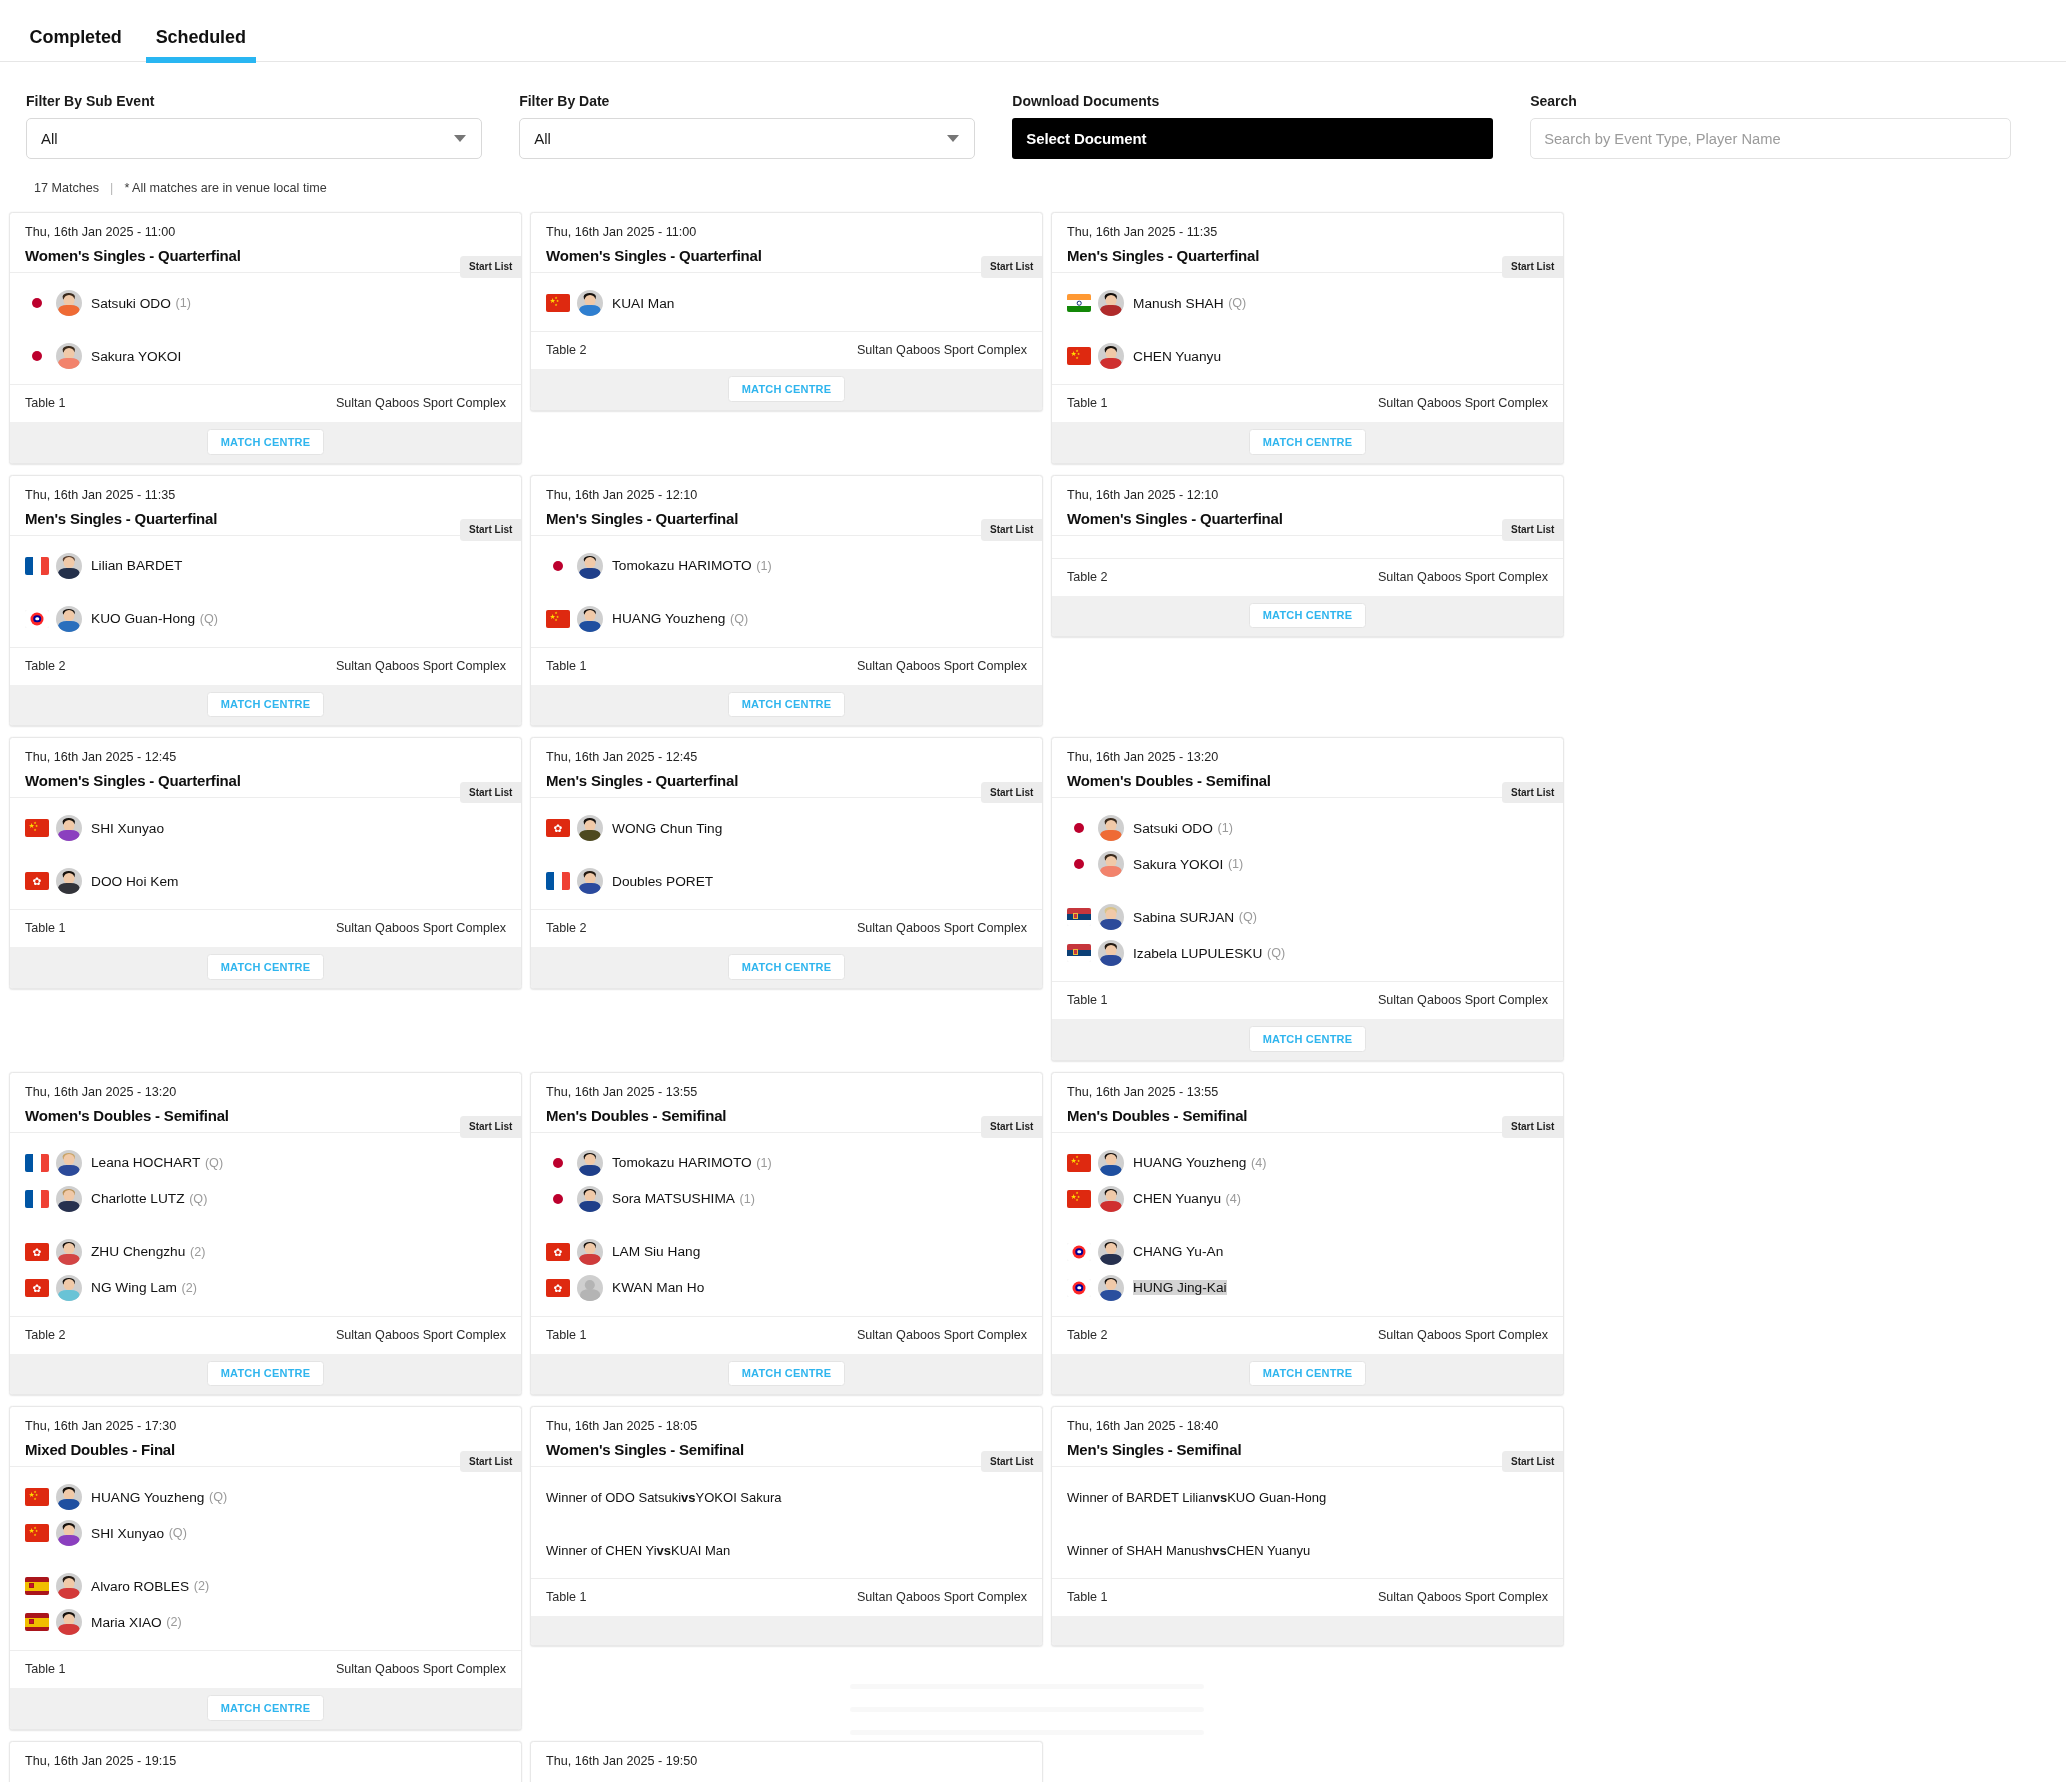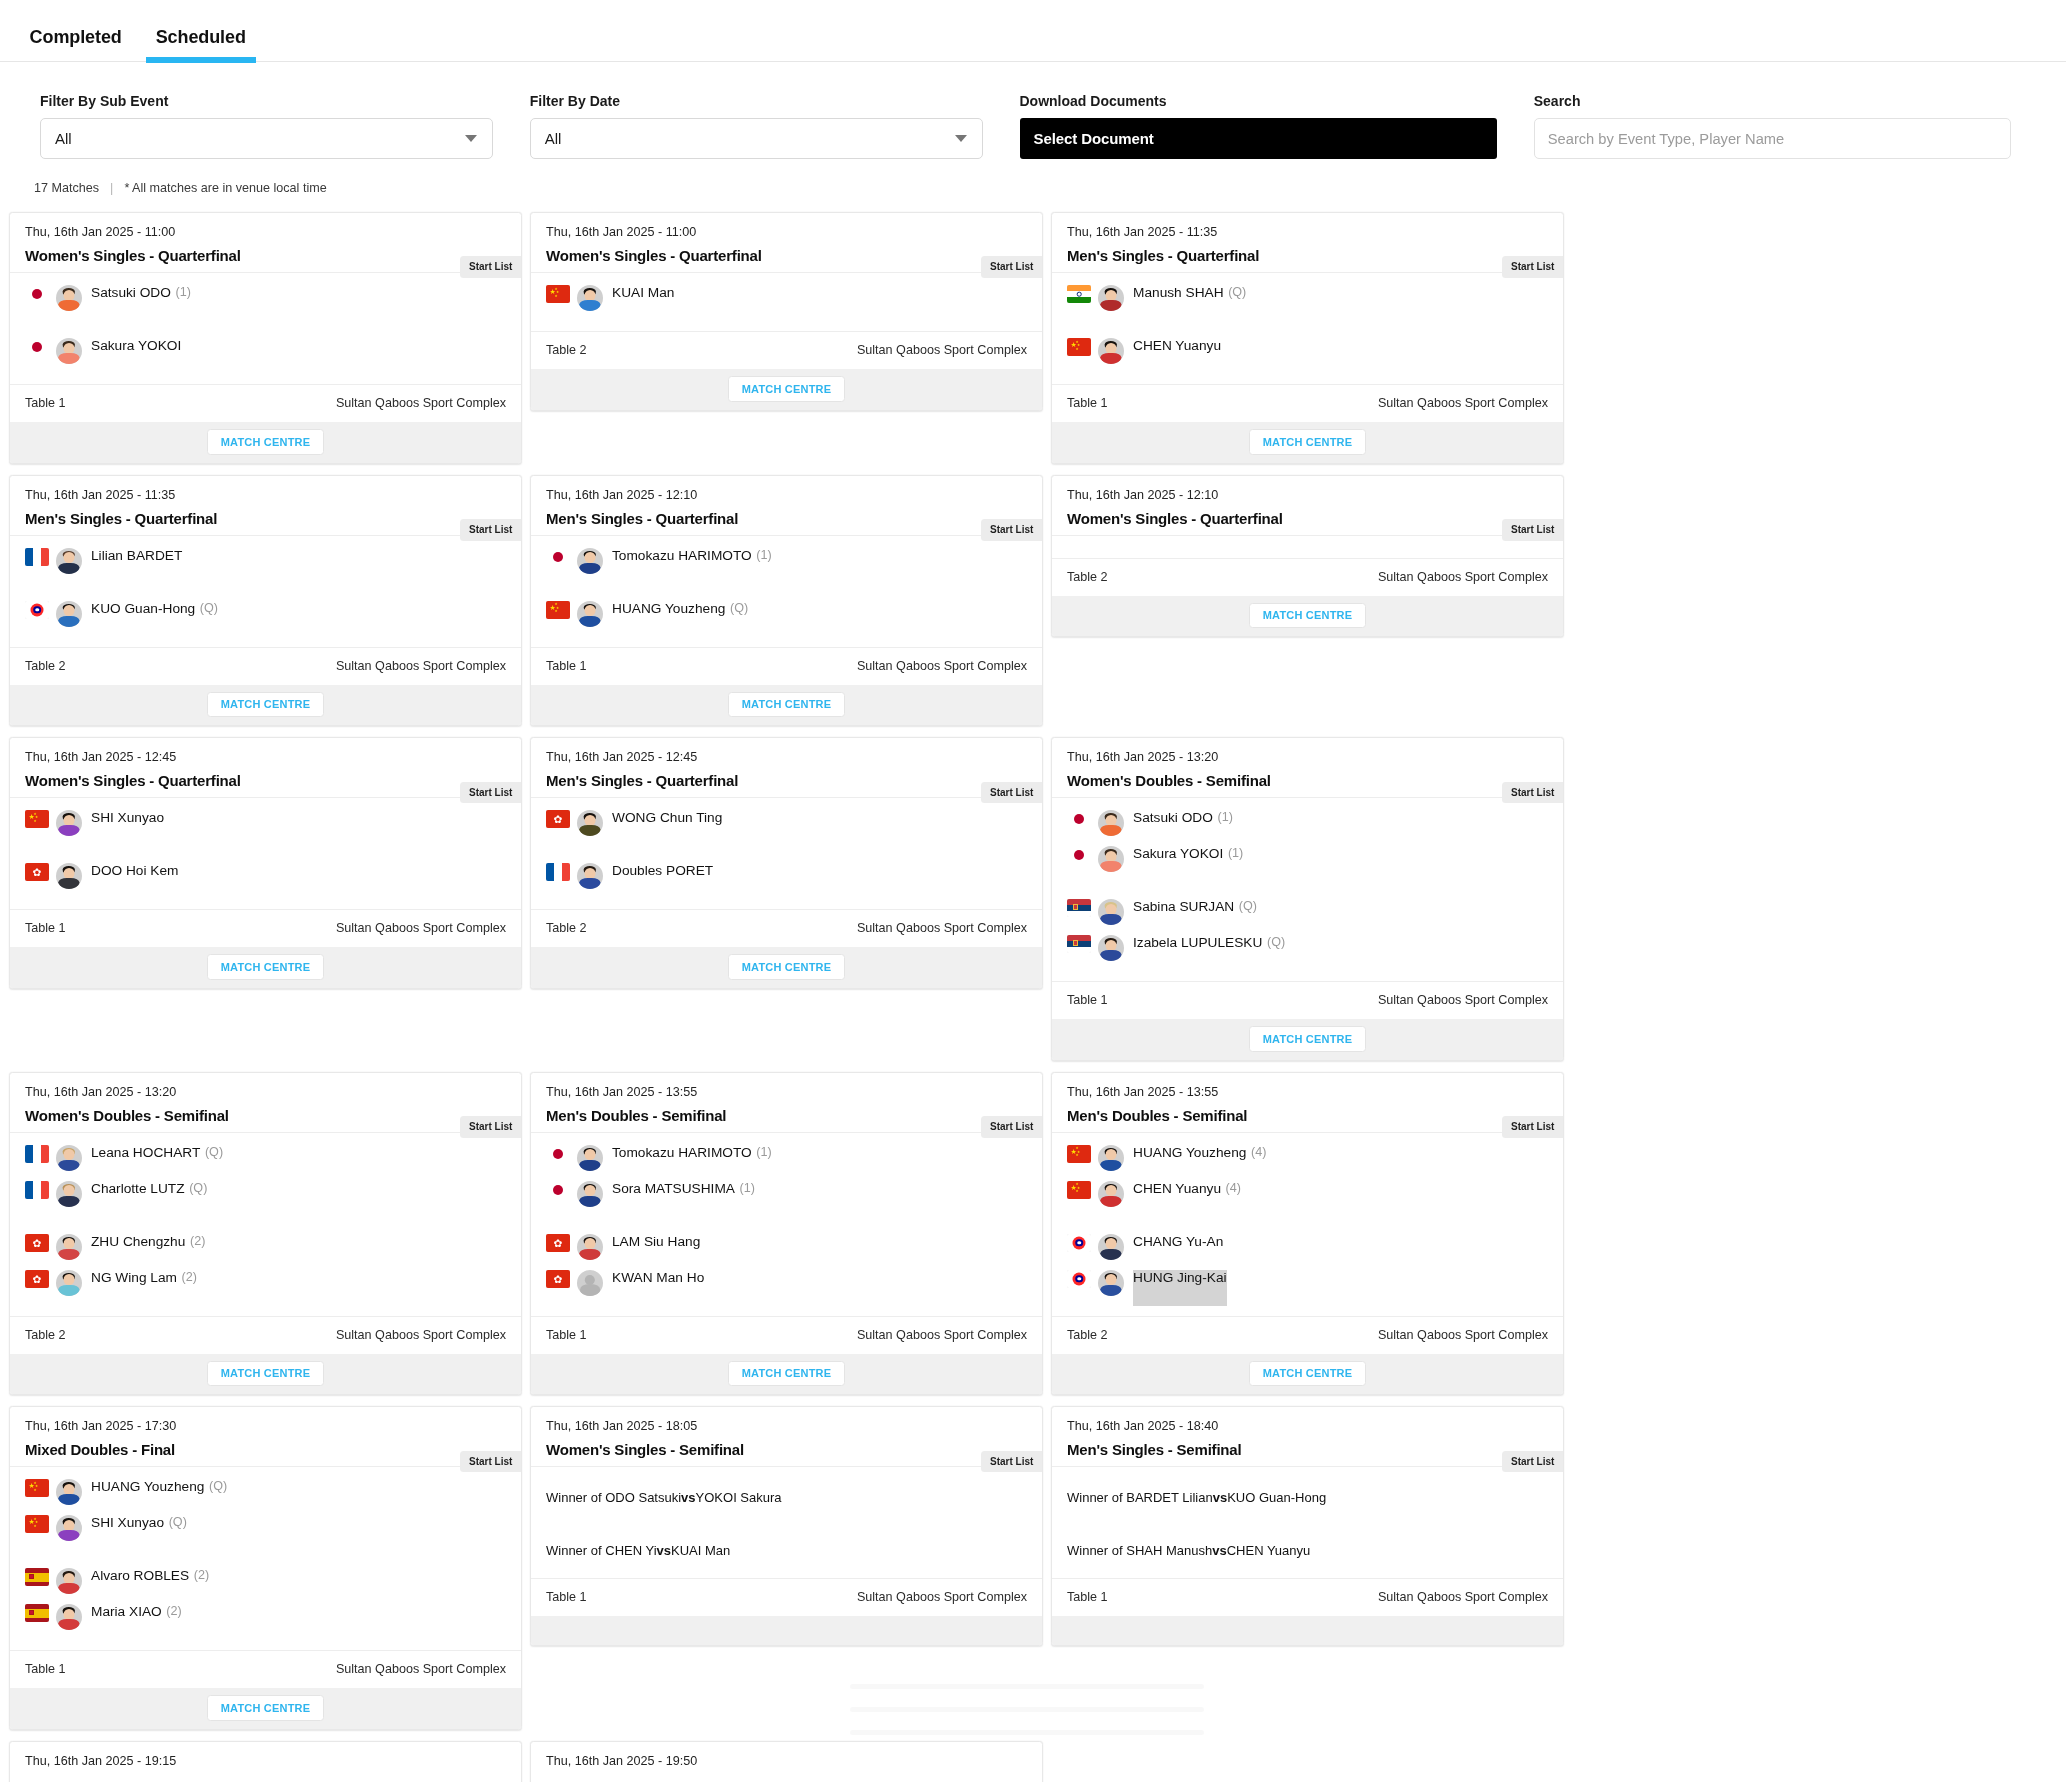--- a/index.html
+++ b/index.html
@@ -33,21 +33,21 @@
     content: "";
     position: absolute;
     left: 7px; right: 7px; bottom: -1.5px;
     height: 5.6px;
     background: #29b6f2;
   }
 
   
   .filters {
     display: flex;
-    padding: 31px 26px 0 40px;
+    padding: 31px 26px 0 26px;
     gap: 8px;
   }
   .fcol { width: 491px; padding-right: 29px; }
   .fcol.search { width: 516px; }
   .fcol.docs   { width: 516px; }
   .flabel {
     font-size: 14px;
     font-weight: bold;
     color: #1a1a1a;
     margin-bottom: 9px;
@@ -154,20 +154,21 @@
 
   .card-body {
     border-top: 1.5px solid #ededed;
     padding: 12px 15px 10px 15px;
     flex: 1;
   }
   .team { }
   .team + .team { margin-top: 17px; }
   .player {
     display: flex;
+    align-items: center;
     height: 36px;
   }
   .player + .player { margin-top: 0px; }
   .flag {
     width: 24px; height: 18px;
     border-radius: 2px;
     flex: 0 0 24px;
     overflow: hidden;
     position: relative;
     background: #ddd;

